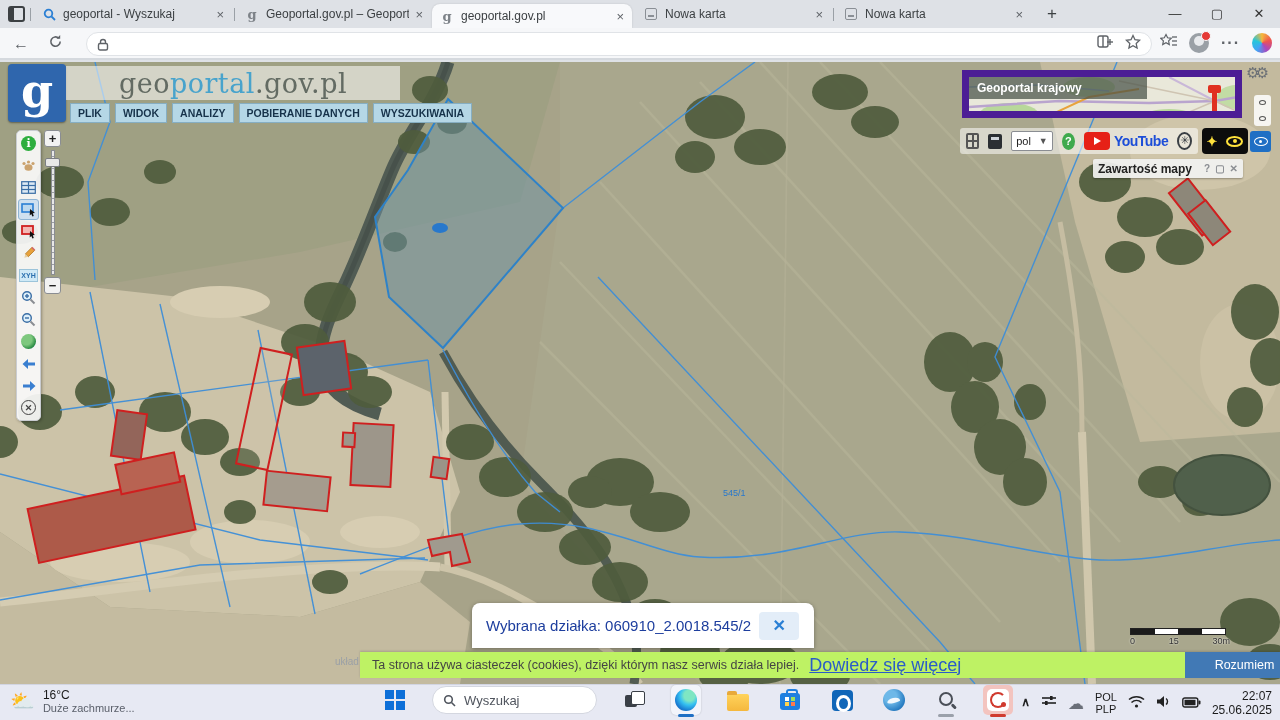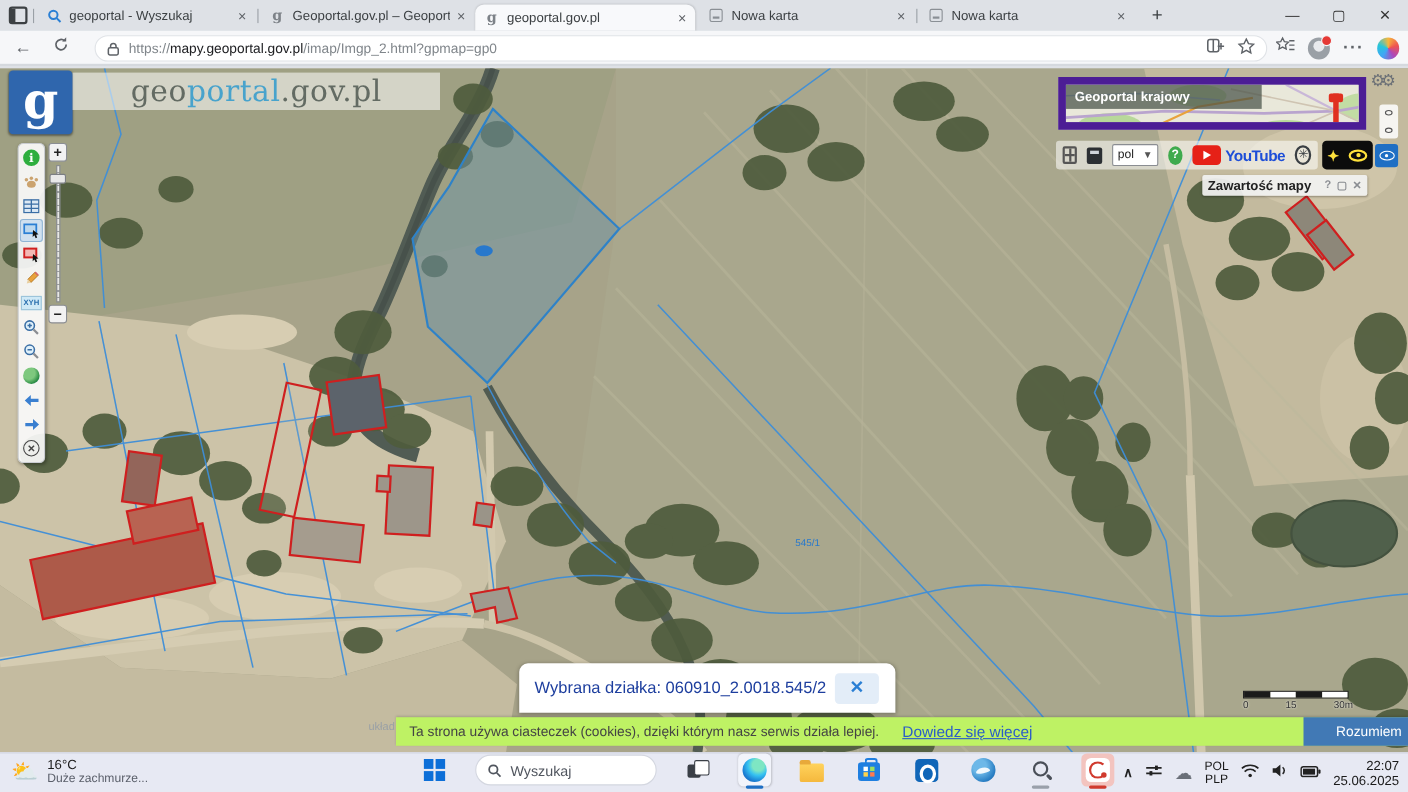--- a/index.html
+++ b/index.html
@@ -109,21 +109,21 @@
   .scalebar { position:absolute; left:1130px; top:566px; width:100px; }
   .sb-bar { display:flex; height:7px; border:1px solid #222; width:96px; }
   .sb-bar i { flex:1; } .sb-b { background:#1b1b1b; } .sb-w { background:#fff; }
   .sb-ticks { display:flex; justify-content:space-between; font-size:9px; color:#333; text-shadow:0 0 2px #fff; margin-top:1px; }
 
   .coordtext { position:absolute; left:335px; top:594px; font-size:10px; color:#9aa0a6; }
 
   
   .cookie { position:absolute; left:360px; top:590px; width:920px; height:26px; background:#bef264; display:flex; align-items:center; box-shadow:0 -1px 2px rgba(0,0,0,.15); }
   .cookie .ctext { font-size:12.5px; color:#444; margin-left:12px; white-space:nowrap; }
-  .cookie .clink { font-size:14px; color:#2a5cc8; text-decoration:underline; margin-left:21px; white-space:nowrap; }
+  .cookie .clink { font-size:18px; color:#2a5cc8; text-decoration:underline; margin-left:10px; white-space:nowrap; }
   .cookie .cbtn { margin-left:auto; width:95px; height:26px; background:#4179b5; color:#fff; font-size:12.5px; text-align:center; line-height:26px;padding-left:24px; }
 
   .maplabel { font-size:9px; fill:#2878cc; }
 
   
   .taskbar { position:absolute; left:0; top:684px; width:1280px; height:36px; background:#e7e9f3; border-top:1px solid #d2d5e2; }
   .weather { position:absolute; left:10px; top:3px; display:flex; gap:8px; align-items:center; }
   .wx-ico { font-size:20px; }
   .wx-t1 { font-size:12px; color:#1b1b1b; }
   .wx-t2 { font-size:11px; color:#5a5f6a; }
@@ -221,21 +221,20 @@
       <svg width="15" height="15" viewBox="0 0 16 16">
           <path d="M13 8a5 5 0 1 1-1.5-3.5" fill="none" stroke="#5f6368" stroke-width="1.7"></path>
           <path d="M13 1v4h-4z" fill="#5f6368"></path>
         </svg>
     </div>
     <div class="url-pill">
       <svg width="12" height="13" viewBox="0 0 12 13" style="margin-right:8px">
           <rect x="1.5" y="5.5" width="9" height="6.5" rx="1.5" fill="none" stroke="#5f6368" stroke-width="1.4"></rect>
           <path d="M3.5 5.5V4a2.5 2.5 0 0 1 5 0v1.5" fill="none" stroke="#5f6368" stroke-width="1.4"></path>
         </svg>
-      <span class="url-text"><span>https://</span><b>mapy.geoportal.gov.pl</b><span>/imap/Imgp_2.html?gpmap=gp0</span></span>
       <span class="pill-ico">
         <svg width="16" height="16" viewBox="0 0 16 16">
             <rect x="1" y="2" width="10" height="11" rx="2" fill="none" stroke="#5f6368" stroke-width="1.4"></rect>
             <line x1="6" y1="2" x2="6" y2="13" stroke="#5f6368" stroke-width="1.4"></line>
             <line x1="13" y1="5" x2="13" y2="11" stroke="#5f6368" stroke-width="1.4"></line>
             <line x1="10" y1="8" x2="16" y2="8" stroke="#5f6368" stroke-width="1.4"></line>
           </svg>
       </span>
       <span style="margin-left:12px">
         <svg width="16" height="16" viewBox="0 0 16 16">
@@ -414,20 +413,27 @@
 
       <polygon points="448,37 563,146 443,286 389,235 375,155 408,108" fill="#6e93a6" fill-opacity=".5" stroke="#2e82c8" stroke-width="2"></polygon>
       <ellipse cx="440" cy="166" rx="8" ry="5" fill="#2878cc"></ellipse>
       <text x="723" y="434" class="maplabel">545/1</text>
     </svg>
 
     <div class="gp-logo">g</div>
     <div class="gp-band">
       <span class="gp-title"><span>geo</span><span class="blue">portal</span><span>.gov.pl</span></span>
     </div>
+    <div class="gp-menu">
+      <span class="mbtn">PLIK</span>
+      <span class="mbtn">WIDOK</span>
+      <span class="mbtn">ANALIZY</span>
+      <span class="mbtn">POBIERANIE DANYCH</span>
+      <span class="mbtn">WYSZUKIWANIA</span>
+    </div>
 
     <div class="tools">
       <div class="tool">
           <span class="ico-info">i</span>
         </div>
       <div class="tool">
         <svg width="15" height="15" viewBox="0 0 15 15">
             <ellipse cx="7.5" cy="9.5" rx="4" ry="3.2" fill="#cba36e"></ellipse>
             <circle cx="3" cy="5.5" r="1.6" fill="#cba36e"></circle>
             <circle cx="7.5" cy="4" r="1.6" fill="#cba36e"></circle>

